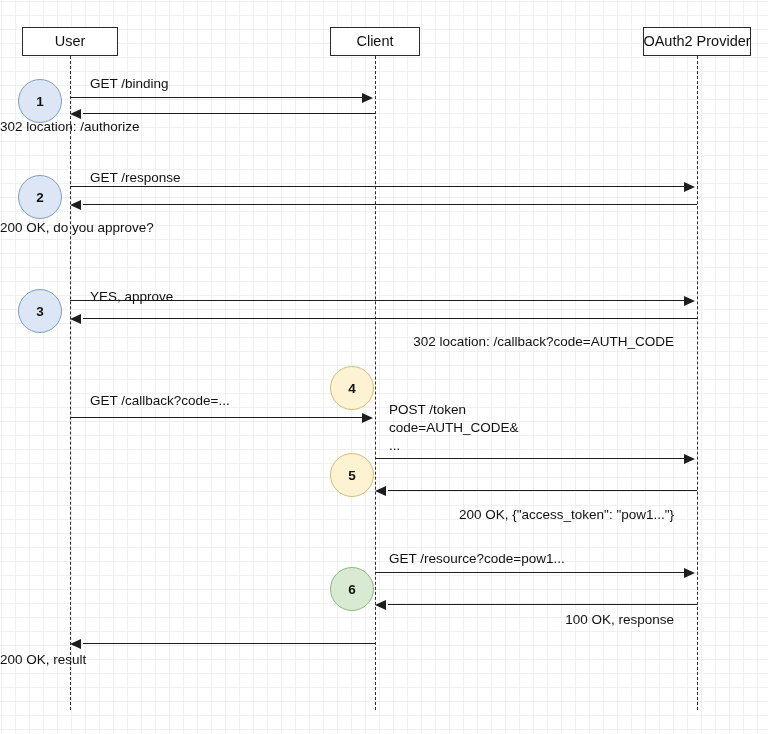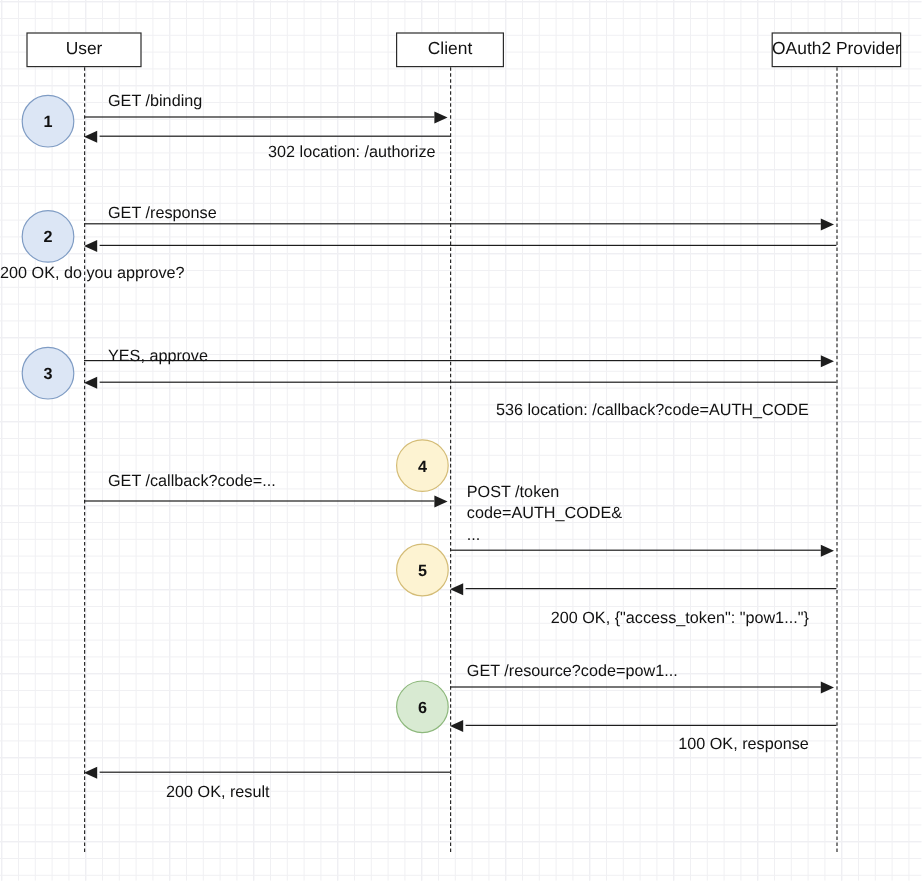--- a/index.html
+++ b/index.html
@@ -96,53 +96,53 @@
     <div class="lifeline" style="left: 375px; top: 56px; height: 654px;"></div>
     <div class="actor-box" style="left: 643px; top: 27px; width: 108px; height: 29px;">
       <span>OAuth2 Provider</span>
     </div>
     <div class="lifeline" style="left: 697px; top: 56px; height: 654px;"></div>
     <div class="msg-line" style="top: 97px; left: 70px; width: 292px;"></div>
     <div class="arrow-head right" style="top: 92.5px; left: 362px;"></div>
     <div class="msg-label" style="top: 75px; left: 90px; text-align: left;"><span>GET /binding</span></div>
     <div class="msg-line" style="top: 113px; left: 83px; width: 292px;"></div>
     <div class="arrow-head left" style="top: 108.5px; left: 70px;"></div>
-    <div class="msg-label" style="top: 118px; left: 0px; width: 363px; text-align: right;"><span>302 location: /authorize</span></div>
+    <div class="msg-label" style="top: 118px; left: 0px; width: 363px; "><span>302 location: /authorize</span></div>
     <div class="msg-line" style="top: 186px; left: 70px; width: 614px;"></div>
     <div class="arrow-head right" style="top: 181.5px; left: 684px;"></div>
     <div class="msg-label" style="top: 169px; left: 90px; text-align: left;"><span>GET /response</span></div>
     <div class="msg-line" style="top: 204px; left: 83px; width: 614px;"></div>
     <div class="arrow-head left" style="top: 199.5px; left: 70px;"></div>
     <div class="msg-label" style="top: 219px; left: 0px; width: 674px; text-align: left;"><span>200 OK, do you approve?</span></div>
     <div class="msg-line" style="top: 300px; left: 70px; width: 614px;"></div>
     <div class="arrow-head right" style="top: 295.5px; left: 684px;"></div>
     <div class="msg-label" style="top: 288px; left: 90px; text-align: right;"><span>YES, approve</span></div>
     <div class="msg-line" style="top: 318px; left: 83px; width: 614px;"></div>
     <div class="arrow-head left" style="top: 313.5px; left: 70px;"></div>
-    <div class="msg-label" style="top: 333px; left: 0px; width: 674px; text-align: right;"><span>536 location: /callback?code=</span><b>AUTH_CODE</b></div>
+    <div class="msg-label" style="top: 333px; left: 0px; width: 674px; text-align: right;"><span>302 location: /callback?code=</span><b>AUTH_CODE</b></div>
     <div class="msg-line" style="top: 417px; left: 70px; width: 292px;"></div>
     <div class="arrow-head right" style="top: 412.5px; left: 362px;"></div>
     <div class="msg-label" style="top: 392px; left: 90px; text-align: left;"><span>GET /callback?code=...</span></div>
     <div class="msg-line" style="top: 458px; left: 375px; width: 309px;"></div>
     <div class="arrow-head right" style="top: 453.5px; left: 684px;"></div>
     <div class="msg-label" style="top: 401px; left: 389px; text-align: left;"><span>POST /token
 code=AUTH_CODE&amp;
 ...</span></div>
     <div class="msg-line" style="top: 490px; left: 388px; width: 309px;"></div>
     <div class="arrow-head left" style="top: 485.5px; left: 375px;"></div>
     <div class="msg-label" style="top: 506px; left: 0px; width: 674px; text-align: right;"><span>200 OK, {"access_token": "pow1..."}</span></div>
     <div class="msg-line" style="top: 572px; left: 375px; width: 309px;"></div>
     <div class="arrow-head right" style="top: 567.5px; left: 684px;"></div>
     <div class="msg-label" style="top: 550px; left: 389px; text-align: left;"><span>GET /resource?code=pow1...</span></div>
     <div class="msg-line" style="top: 604px; left: 388px; width: 309px;"></div>
     <div class="arrow-head left" style="top: 599.5px; left: 375px;"></div>
     <div class="msg-label" style="top: 611px; left: 0px; width: 674px; text-align: right;"><span>100 OK, response</span></div>
     <div class="msg-line" style="top: 643px; left: 83px; width: 292px;"></div>
     <div class="arrow-head left" style="top: 638.5px; left: 70px;"></div>
-    <div class="msg-label" style="top: 651px; left: 0px; width: 363px; text-align: center;"><span>200 OK, result</span></div>
+    <div class="msg-label" style="top: 651px; left: 0px; width: 363px; text-align: left;"><span>200 OK, result</span></div>
     <div class="step-circle" style="width: 44px; height: 44px; left: 18px; top: 79px; background: rgb(220, 230, 245); border: 1.5px solid rgb(127, 156, 196);">
       <span>1</span>
     </div>
     <div class="step-circle" style="width: 44px; height: 44px; left: 18px; top: 175px; background: rgb(220, 230, 245); border: 1.5px solid rgb(127, 156, 196);">
       <span>2</span>
     </div>
     <div class="step-circle" style="width: 44px; height: 44px; left: 18px; top: 289px; background: rgb(220, 230, 245); border: 1.5px solid rgb(127, 156, 196);">
       <span>3</span>
     </div>
     <div class="step-circle" style="width: 44px; height: 44px; left: 330px; top: 366px; background: rgb(253, 243, 210); border: 1.5px solid rgb(212, 188, 118);">

